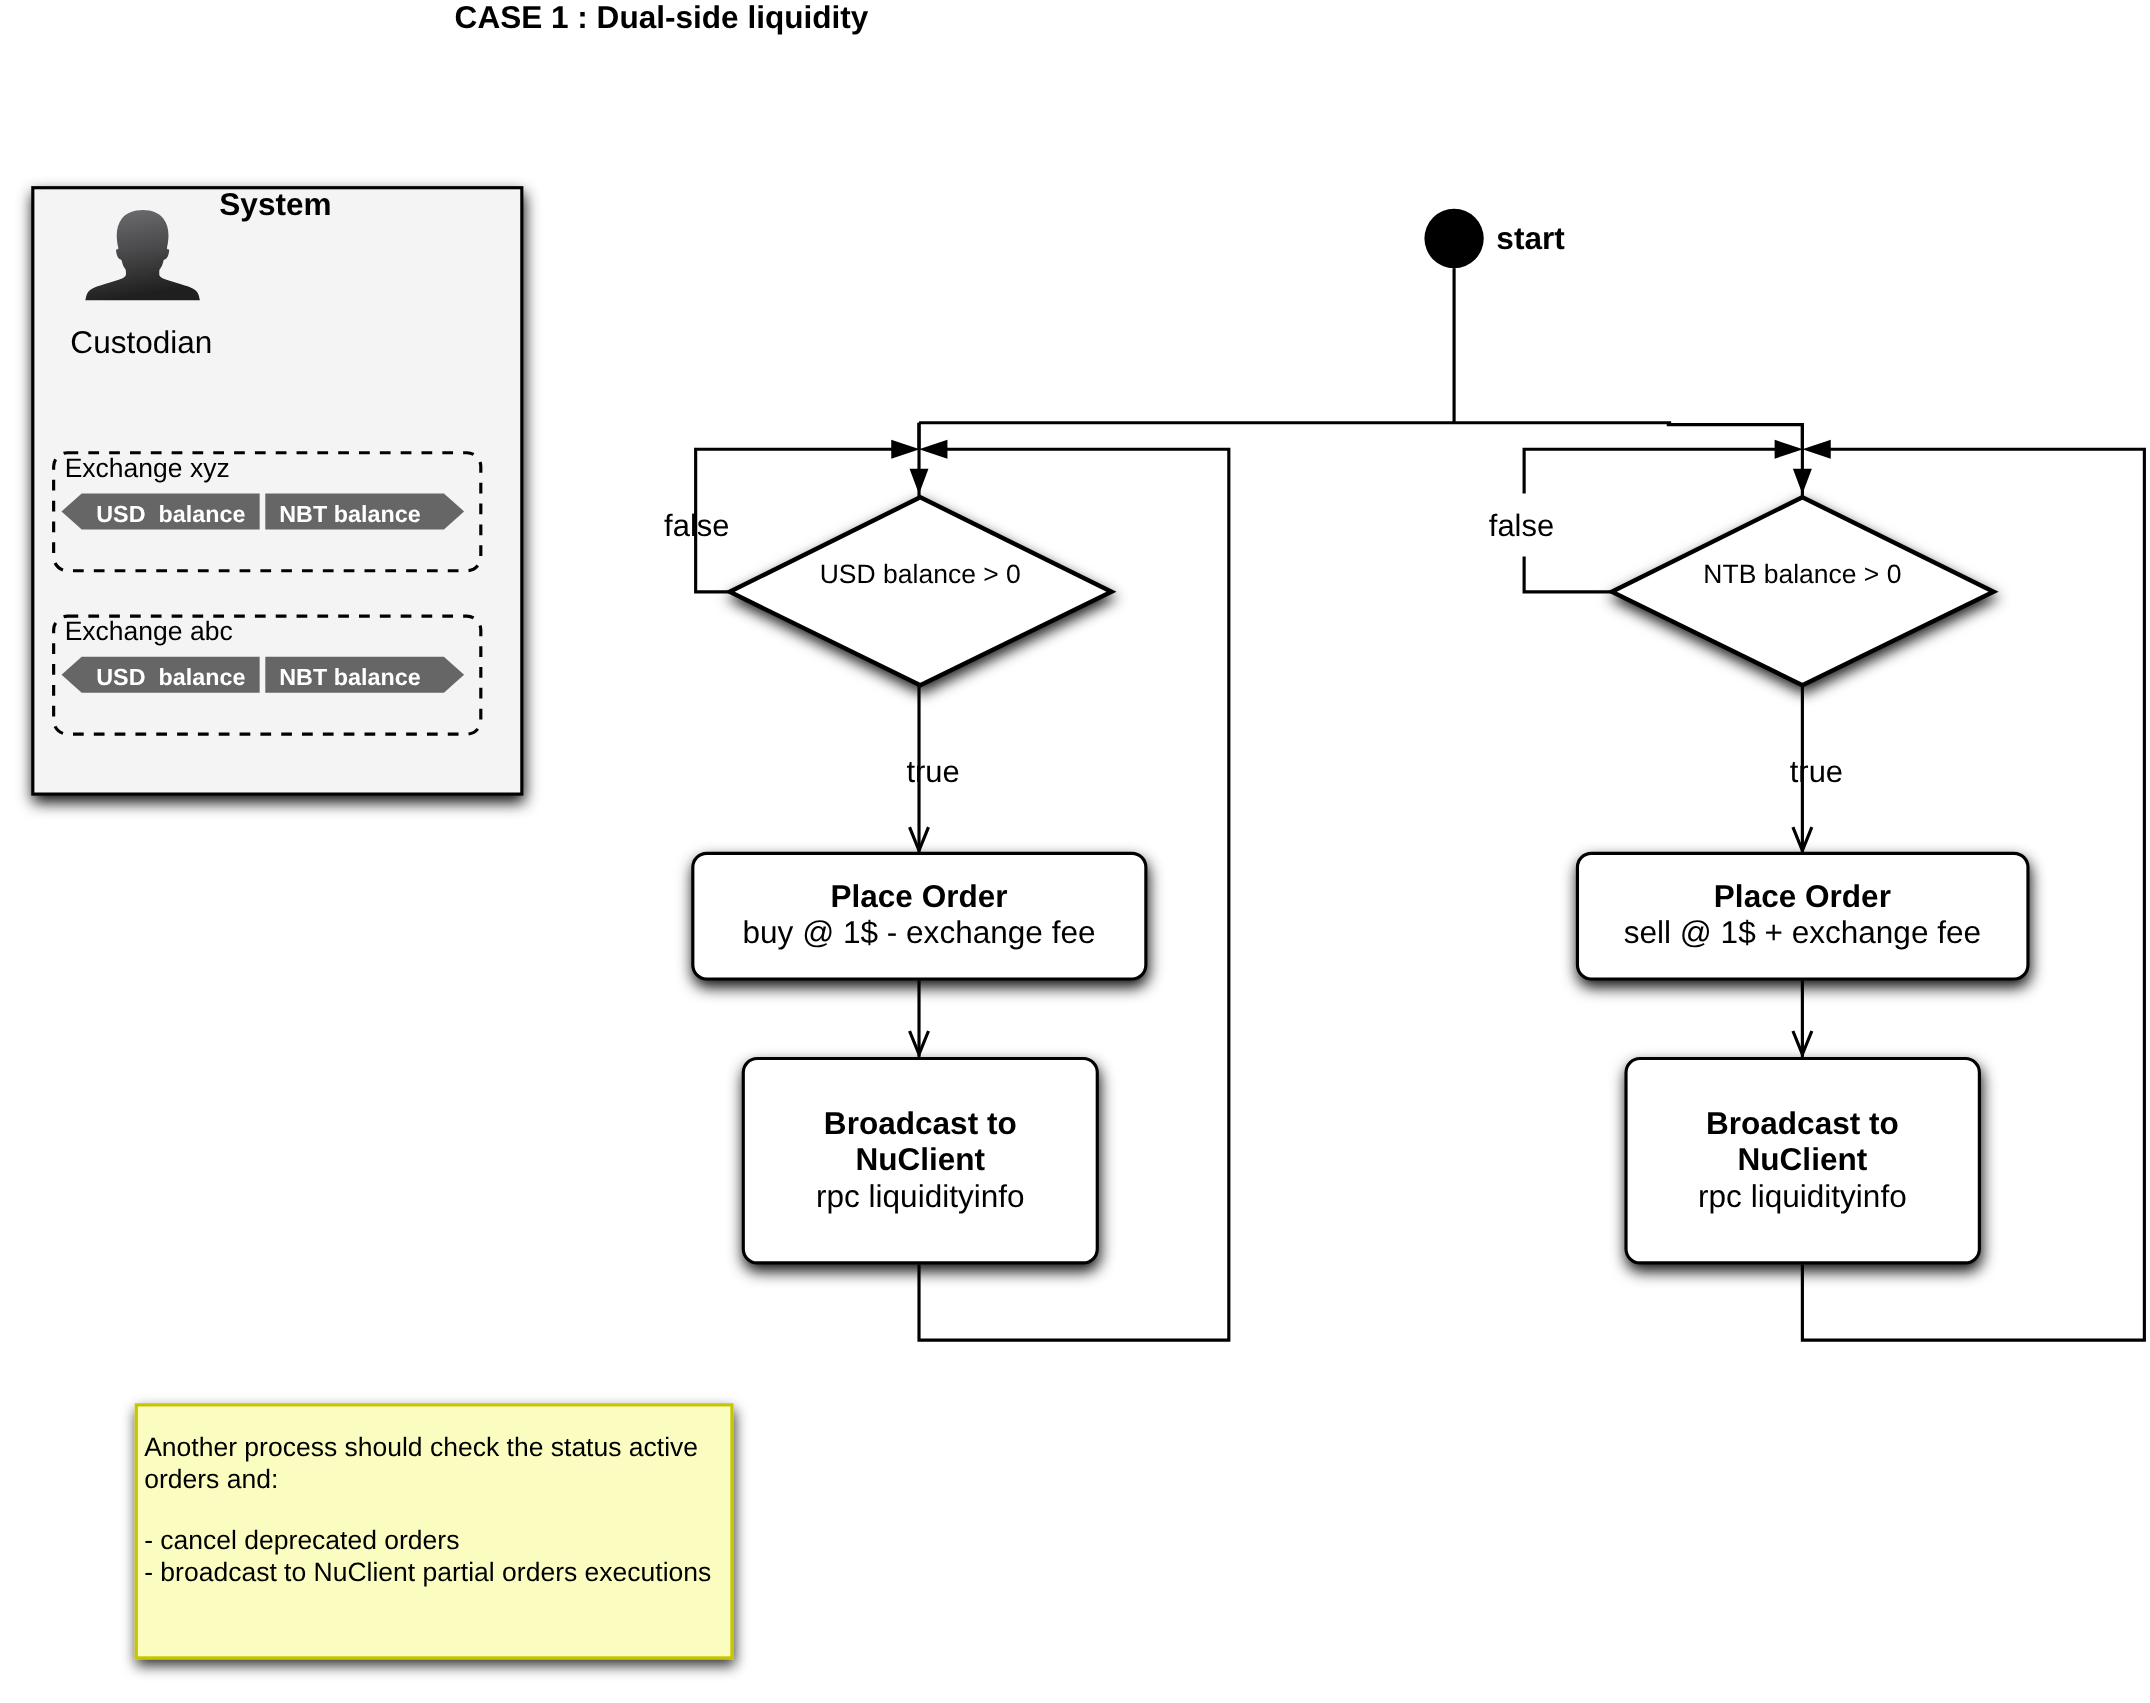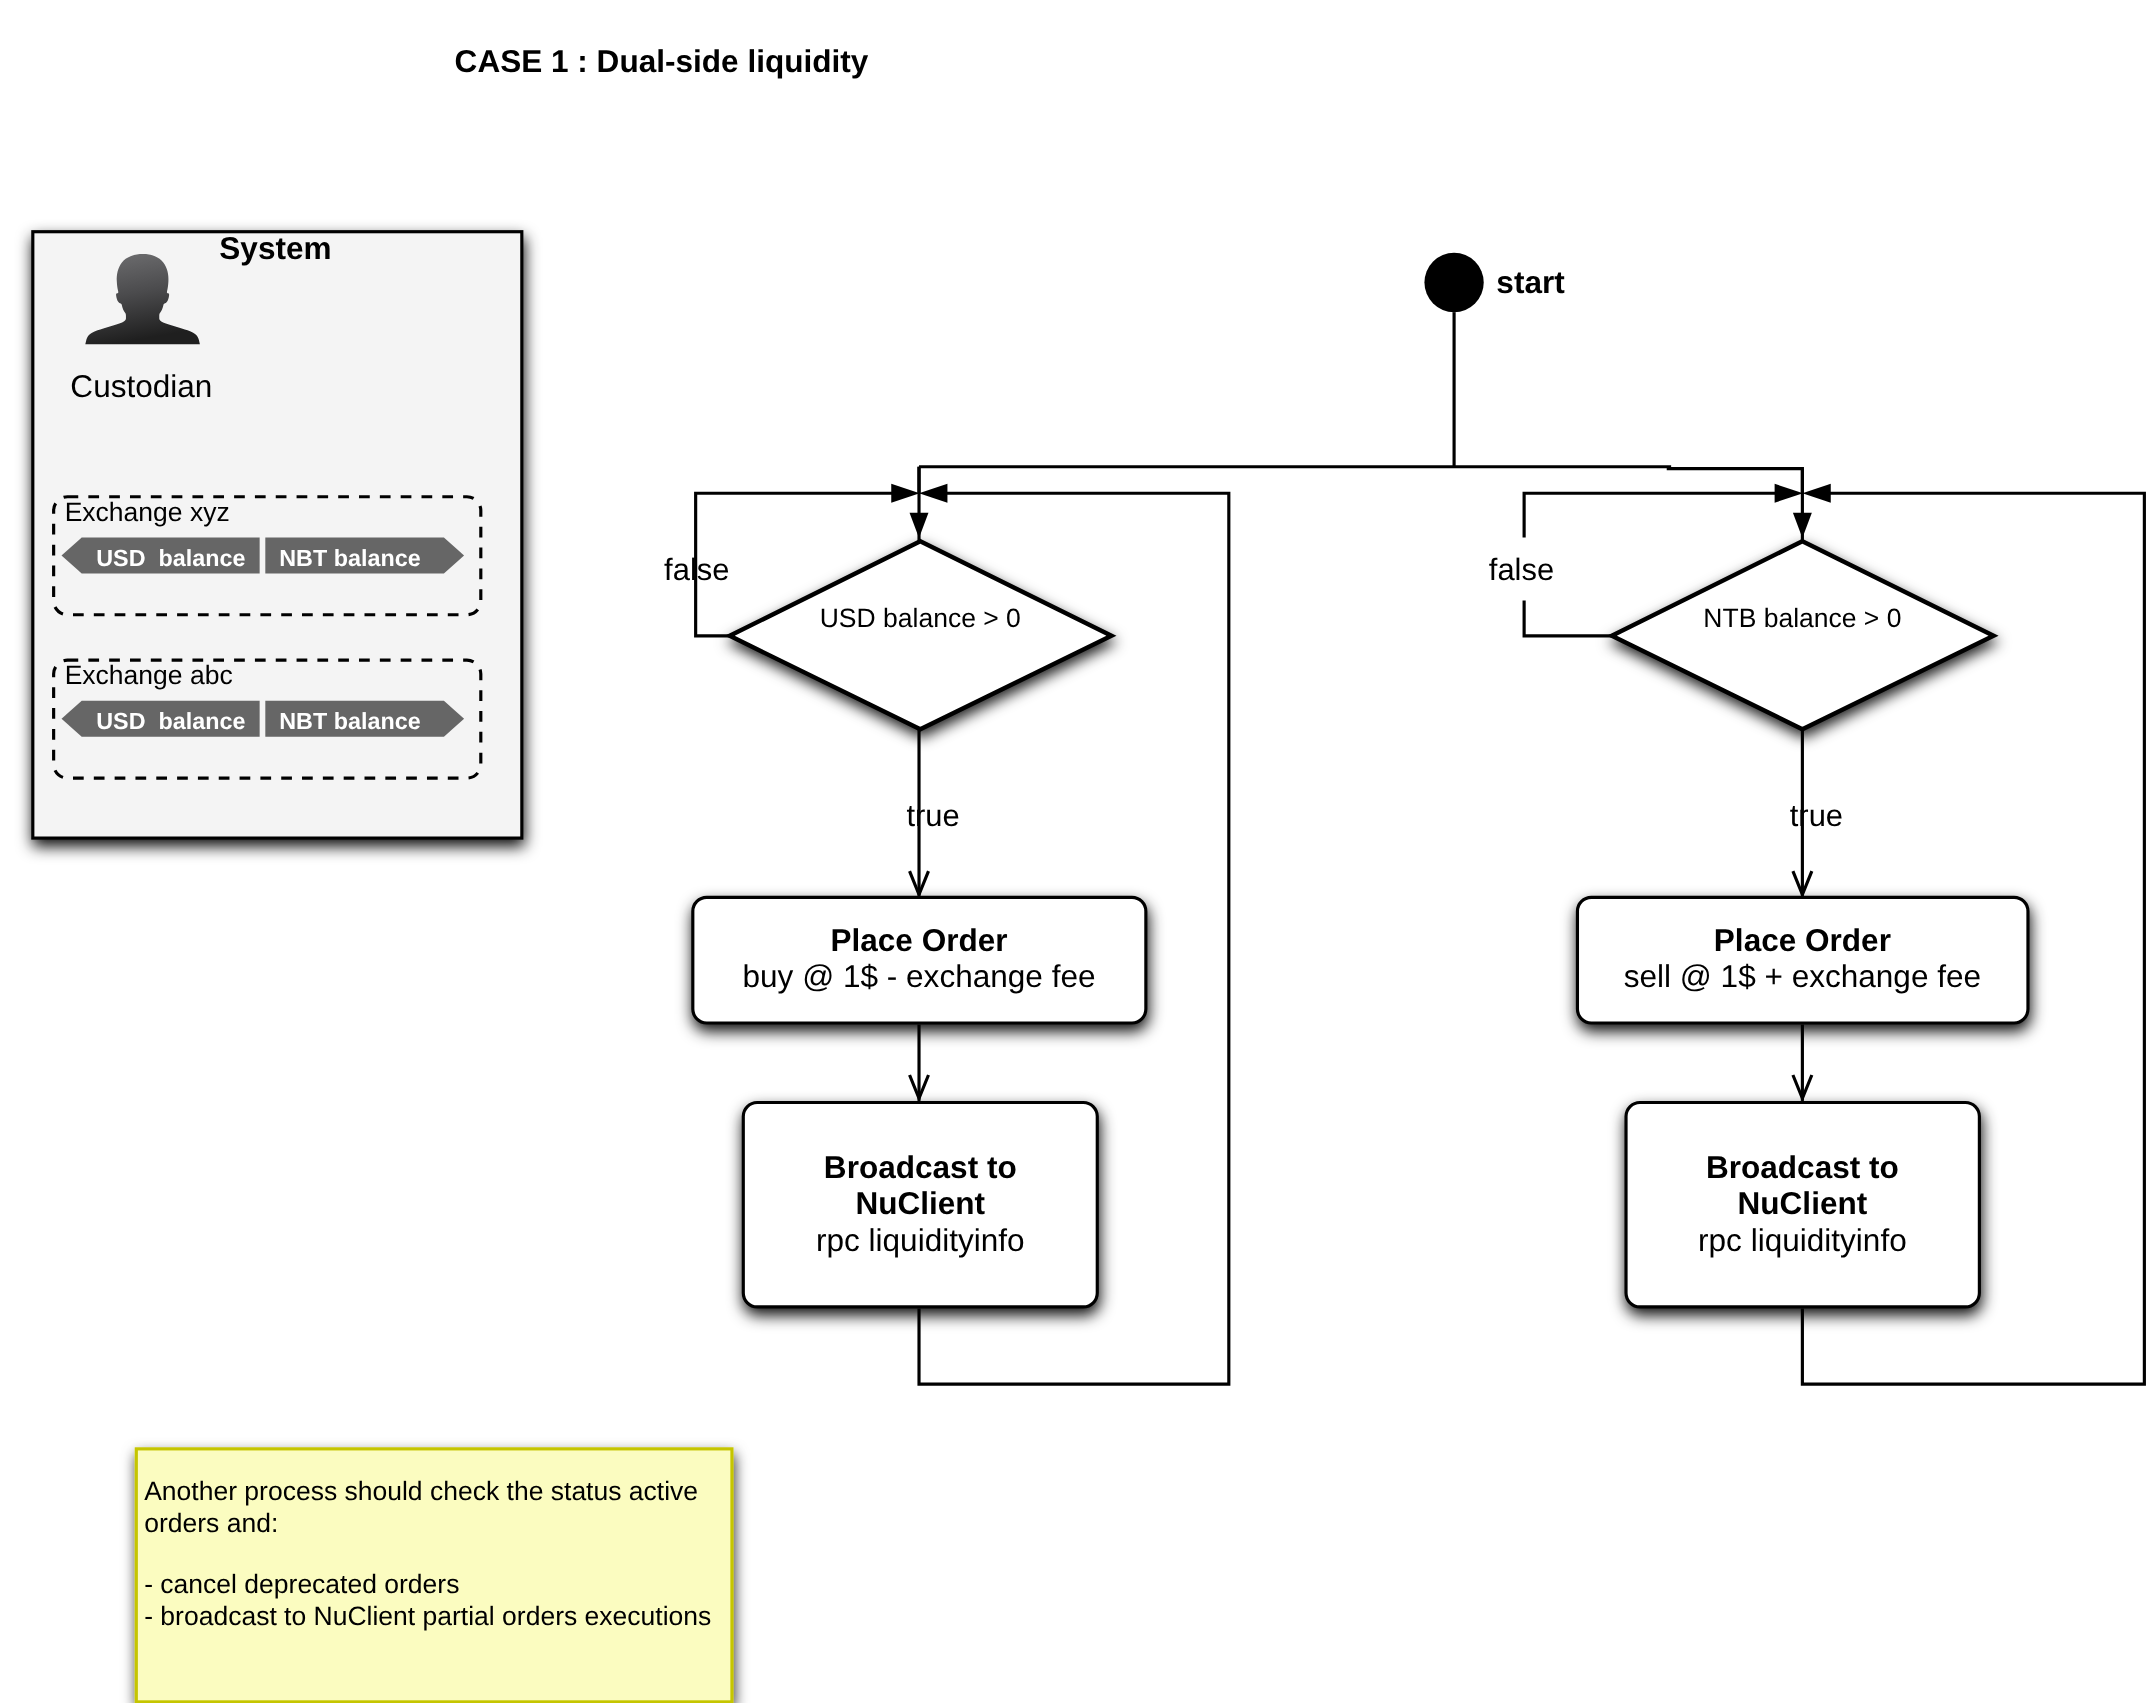--- a/index.html
+++ b/index.html
@@ -1,19 +1,19 @@
 <!DOCTYPE html>
 <html style="font-size:10px"><head>
 <meta charset="utf-8">
 <title>CASE 1 : Dual-side liquidity</title>
 <style>
   html,body{margin:0;padding:0;background:#ffffff;}
   body{width:2151px;height:1703px;overflow:hidden;
        font-family:"Liberation Sans", sans-serif;}
-  #stage{position:relative;width:2151px;height:1205px;margin-top:44px;}
+  #stage{position:relative;width:2151px;height:1205px;}
   svg#diagram{position:absolute;left:0;top:0;width:2151px;height:1703px;display:block;}
   .t{font-family:"Liberation Sans", sans-serif;fill:#000;}
   svg text{-webkit-font-smoothing:antialiased;text-rendering:geometricPrecision;}
 </style>
 </head>
 <body>
 
 <div id="stage">
   <svg id="diagram" viewBox="0 0 3408 2699" xmlns="http://www.w3.org/2000/svg">
     <defs>

